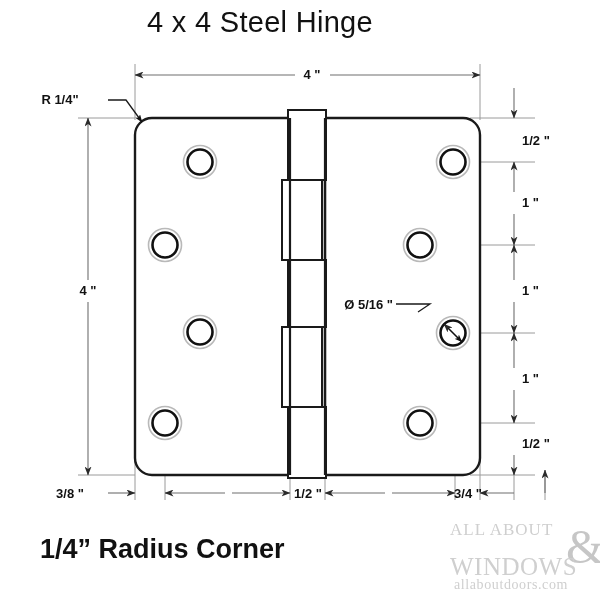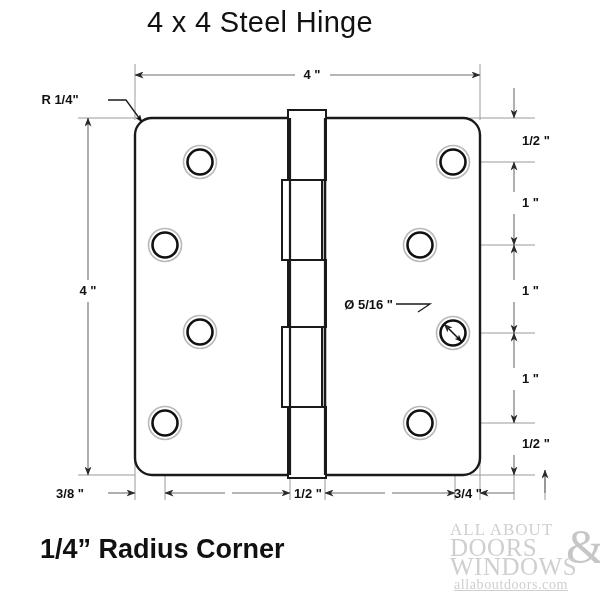--- a/index.html
+++ b/index.html
@@ -36,21 +36,21 @@
     left:448px;top:520px;
     width:172px;height:72px;
     color:#cfcfcf;
     font-family:"Liberation Serif", serif;
     user-select:none;
   }
   .wm .l1{position:absolute;left:2px;top:0px;font-size:17px;letter-spacing:1px;}
   .wm .l2{position:absolute;left:2px;top:14px;font-size:25px;letter-spacing:0.5px;}
   .wm .l3{position:absolute;left:2px;top:33px;font-size:25px;letter-spacing:0.5px;}
   .wm .amp{position:absolute;left:118px;top:2px;font-size:49px;line-height:49px;color:#c6c6c6;}
-  .wm .l4{position:absolute;left:6px;top:57px;font-size:14px;letter-spacing:0.6px;text-decoration:underline;}
+  .wm .l4{position:absolute;left:6px;top:57px;font-size:14px;letter-spacing:0.6px;}
 </style>
 </head>
 <body>
 
 <div id="sheet">
 
   <div class="title">4 x 4 Steel Hinge</div>
 
   <svg class="drawing" viewBox="0 0 600 600">
     <defs>
@@ -194,19 +194,18 @@
 
       <text x="60" y="104" text-anchor="middle">R 1/4"</text>
       <text x="393" y="309" text-anchor="end">Ø 5/16 "</text>
     </g>
   </svg>
 
   <div class="caption">1/4” Radius Corner</div>
 
   <div class="wm">
     <div class="l1">ALL ABOUT</div>
-    <div class="l2">DOORS</div>
     <div class="amp">&amp;</div>
     <div class="l3">WINDOWS</div>
     <div class="l4">allaboutdoors.com</div>
   </div>
 
 </div>
 
 </body></html>

